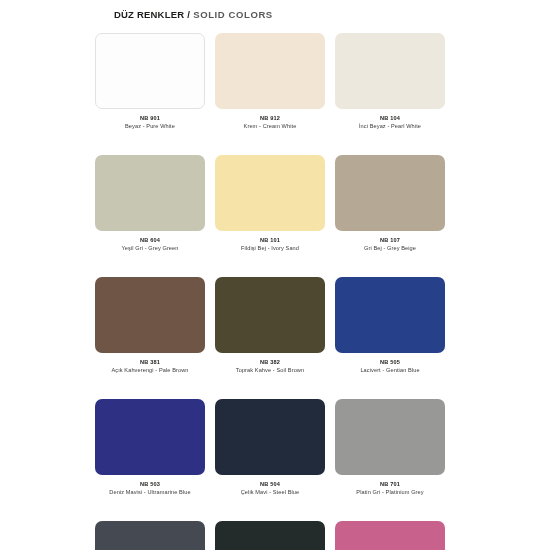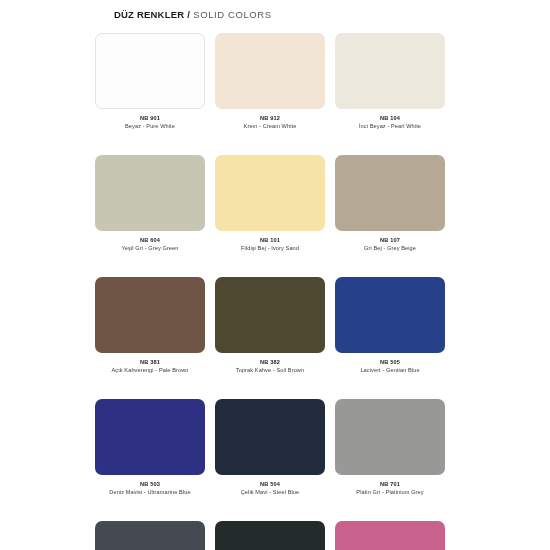--- a/index.html
+++ b/index.html
@@ -32,21 +32,21 @@
     font-weight: bold;
     color: #1d1d1b;
     letter-spacing: 0.2px;
     padding-left: 21px;
   }
   .page-title .sep {
     font-weight: bold;
     color: #1d1d1b;
   }
   .page-title .en {
-    font-weight: normal;
+    font-weight: bold;
     color: #58585a;
     letter-spacing: 0.6px;
   }
   .grid {
     position: absolute;
     left: 95px;
     top: 33px;
     width: 360px;
   }
   .row {

